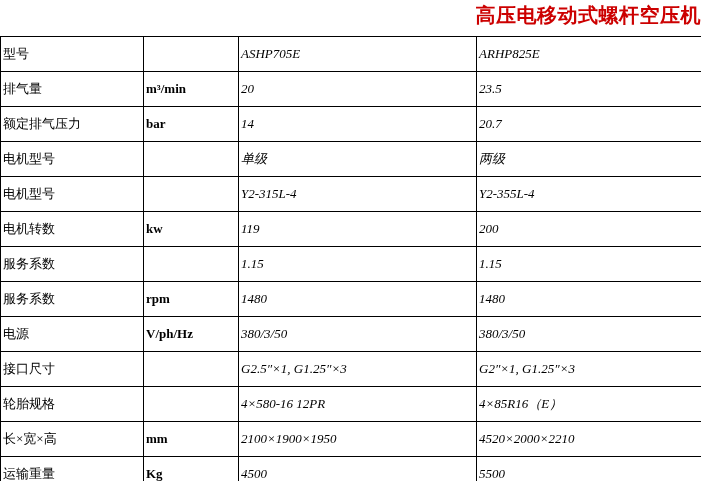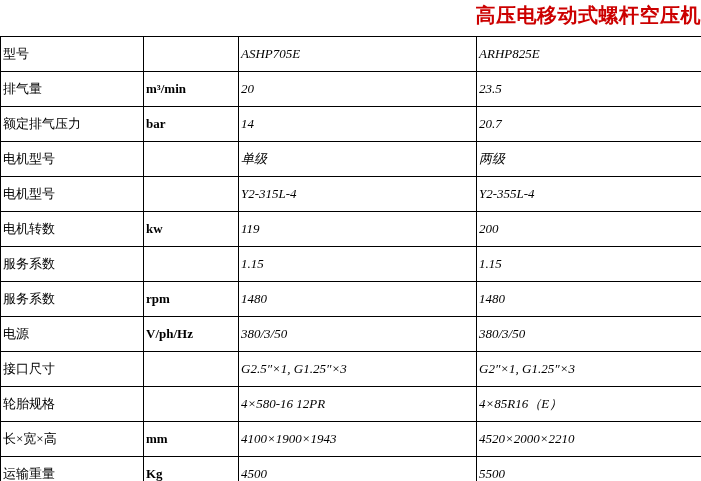--- a/index.html
+++ b/index.html
@@ -140,21 +140,21 @@
       </tr>
       <tr>
         <td class="col-name">轮胎规格</td>
         <td class="col-unit"></td>
         <td class="col-val">4×580-16 12PR</td>
         <td class="col-val">4×85R16（E）</td>
       </tr>
       <tr>
         <td class="col-name">长×宽×高</td>
         <td class="col-unit">mm</td>
-        <td class="col-val">4100×1900×1943</td>
+        <td class="col-val">2100×1900×1950</td>
         <td class="col-val">4520×2000×2210</td>
       </tr>
       <tr>
         <td class="col-name">运输重量</td>
         <td class="col-unit">Kg</td>
         <td class="col-val">4500</td>
         <td class="col-val">5500</td>
       </tr>
     </tbody>
   </table>

